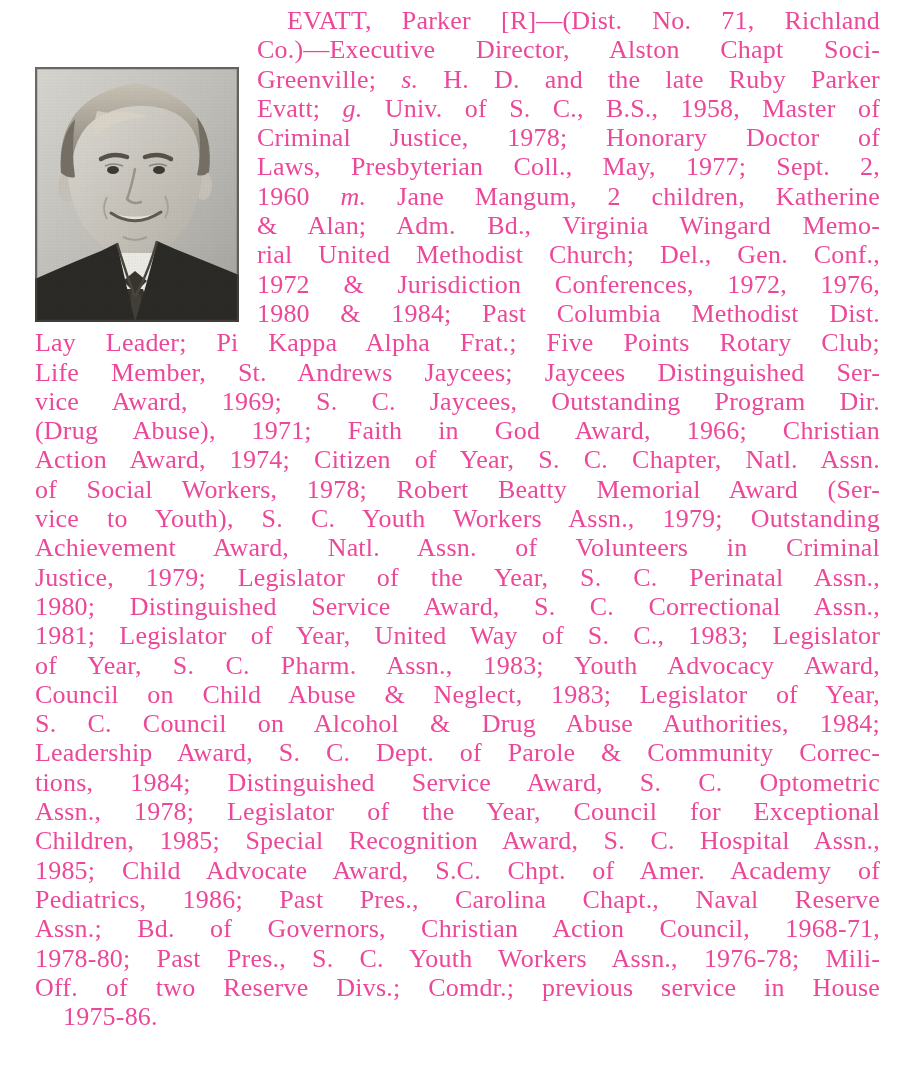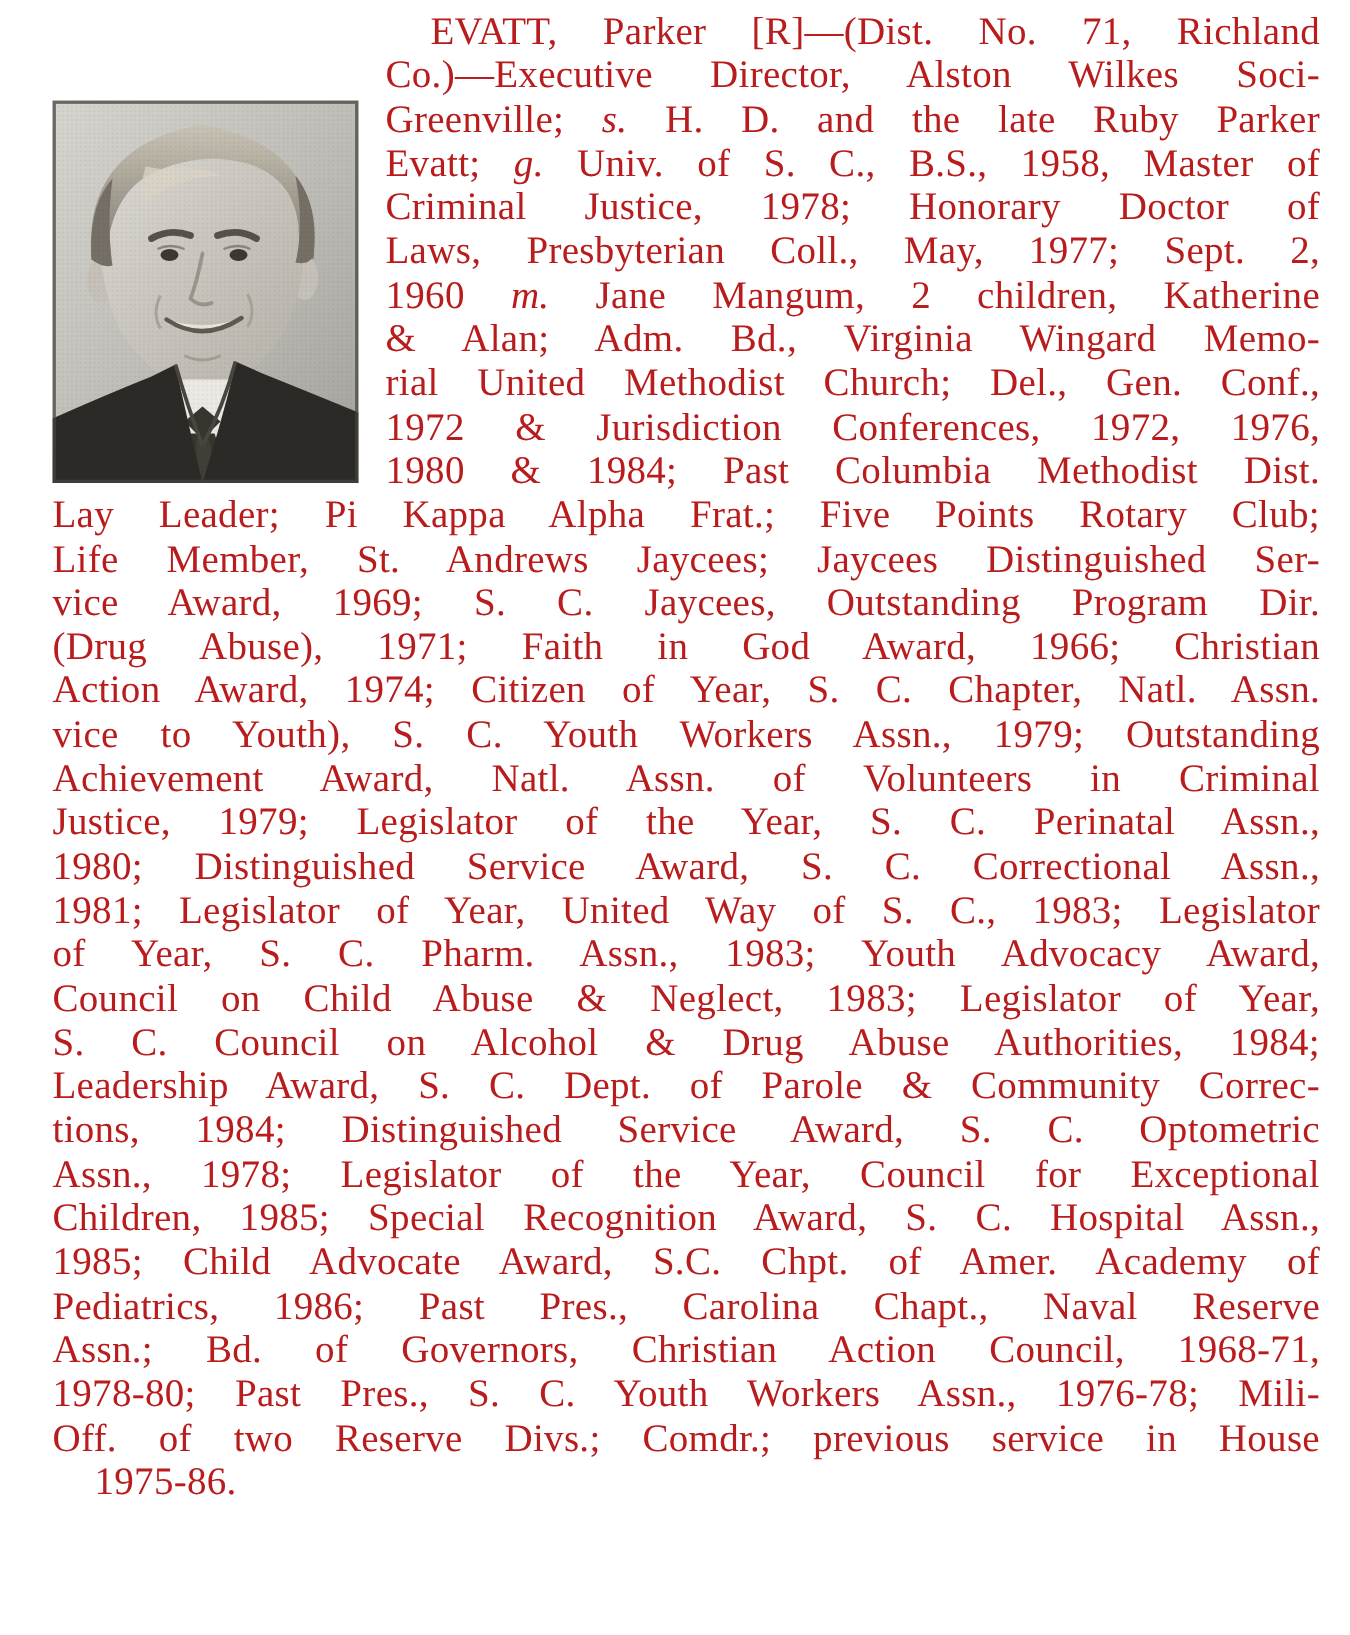--- a/index.html
+++ b/index.html
@@ -3,21 +3,21 @@
 <meta charset="utf-8">
 <style>
   html, body { margin: 0; padding: 0; background: #e9e7e2; }
   .page {
     position: relative;
     width: 900px;
     height: 1090px;
     background: #ffffff;
     overflow: hidden;
     font-family: "Liberation Serif", serif;
-    color: #b91c1c;
+    color: #ec4899;
   }
   .bio-text {
     position: absolute;
     left: 35px;
     right: 20px;
     top: 6px;
     font-size: 26px;
     line-height: 29.3px;
     letter-spacing: 0.2px;
   }
@@ -107,35 +107,36 @@
       <path d="M82,176 Q90,204 100,230" stroke="#49463f" stroke-width="2.5" fill="none"></path>
       <path d="M122,174 Q114,204 100,230" stroke="#49463f" stroke-width="2.5" fill="none"></path>
 
       <rect x="0" y="0" width="204" height="255" fill="url(#halftone)"></rect>
       <rect x="1" y="1" width="202" height="253" fill="none" stroke="#47443f" stroke-width="2.5" opacity="0.75"></rect>
     </svg>
   </div>
 
   <div class="bio-text">
       <div class="line col first">EVATT, Parker [R]—(Dist. No. 71, Richland</div>
-      <div class="line col">Co.)—Executive Director, Alston Wilkes Soci-</div>
+      <div class="line col">Co.)—Executive Director, Alston Chapt Soci-</div>
       <div class="line col">Greenville; <i>s.</i> H. D. and the late Ruby Parker</div>
       <div class="line col">Evatt; <i>g.</i> Univ. of S. C., B.S., 1958, Master of</div>
       <div class="line col">Criminal Justice, 1978; Honorary Doctor of</div>
       <div class="line col">Laws, Presbyterian Coll., May, 1977; Sept. 2,</div>
       <div class="line col">1960 <i>m.</i> Jane Mangum, 2 children, Katherine</div>
       <div class="line col">&amp; Alan; Adm. Bd., Virginia Wingard Memo-</div>
       <div class="line col">rial United Methodist Church; Del., Gen. Conf.,</div>
       <div class="line col">1972 &amp; Jurisdiction Conferences, 1972, 1976,</div>
       <div class="line col">1980 &amp; 1984; Past Columbia Methodist Dist.</div>
       <div class="line">Lay Leader; Pi Kappa Alpha Frat.; Five Points Rotary Club;</div>
       <div class="line">Life Member, St. Andrews Jaycees; Jaycees Distinguished Ser-</div>
       <div class="line">vice Award, 1969; S. C. Jaycees, Outstanding Program Dir.</div>
       <div class="line">(Drug Abuse), 1971; Faith in God Award, 1966; Christian</div>
       <div class="line">Action Award, 1974; Citizen of Year, S. C. Chapter, Natl. Assn.</div>
+      <div class="line">of Social Workers, 1978; Robert Beatty Memorial Award (Ser-</div>
       <div class="line">vice to Youth), S. C. Youth Workers Assn., 1979; Outstanding</div>
       <div class="line">Achievement Award, Natl. Assn. of Volunteers in Criminal</div>
       <div class="line">Justice, 1979; Legislator of the Year, S. C. Perinatal Assn.,</div>
       <div class="line">1980; Distinguished Service Award, S. C. Correctional Assn.,</div>
       <div class="line">1981; Legislator of Year, United Way of S. C., 1983; Legislator</div>
       <div class="line">of Year, S. C. Pharm. Assn., 1983; Youth Advocacy Award,</div>
       <div class="line">Council on Child Abuse &amp; Neglect, 1983; Legislator of Year,</div>
       <div class="line">S. C. Council on Alcohol &amp; Drug Abuse Authorities, 1984;</div>
       <div class="line">Leadership Award, S. C. Dept. of Parole &amp; Community Correc-</div>
       <div class="line">tions, 1984; Distinguished Service Award, S. C. Optometric</div>

